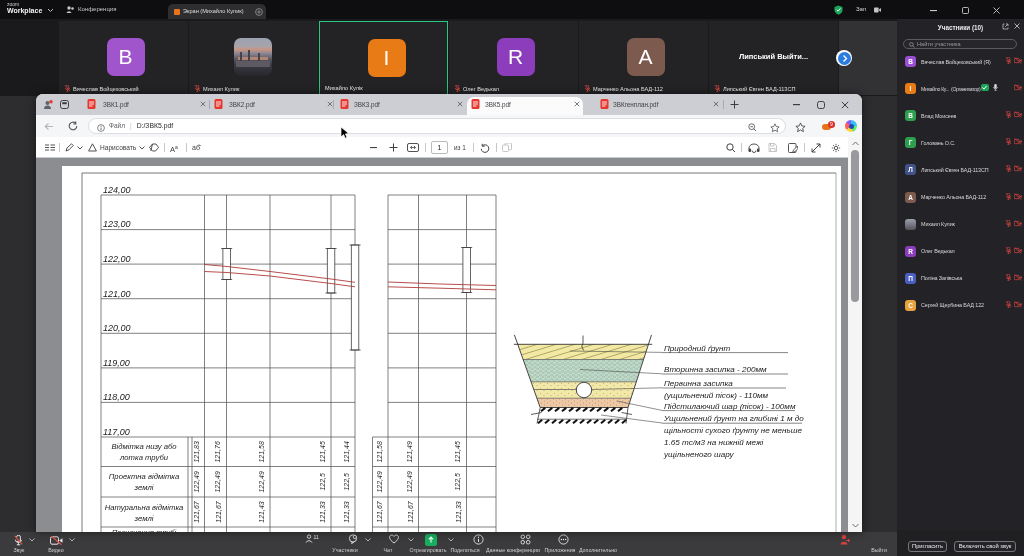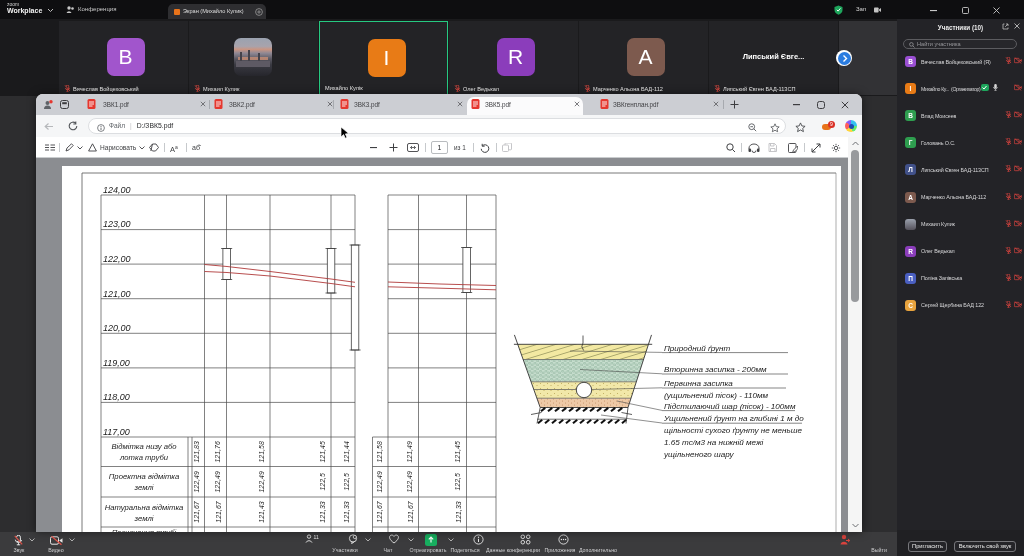--- a/index.html
+++ b/index.html
@@ -129,21 +129,21 @@
         <div class="av" style="background:#7d5a4e">A</div>
         <div class="nm">
           <svg width="7" height="7" viewBox="0 0 10 10">
             <path d="M3.2 2 A1.8 1.8 0 0 1 6.8 2 V4.5 A1.8 1.8 0 0 1 3.6 5.6 M2 4.2 A3 3 0 0 0 7.9 4.6 M5 7.4 V9 M3.4 9 H6.6" stroke="#e14a41" stroke-width="1.1" fill="none"></path>
             <path d="M1.5 0.5 L8.5 8.5" stroke="#e14a41" stroke-width="1.2"></path>
           </svg>
           <span>Марченко Альона БАД-112</span>
         </div>
       </div>
       <div class="tile" style="left:709px;">
-        <div style="position:absolute;left:0;top:31px;width:129px;text-align:center;color:#fff;font-size:7.5px;font-weight:bold">Липський Євге...</div>
+        <div style="position:absolute;left:0;top:31px;width:129px;text-align:center;color:#fff;font-size:7.5px;font-weight:bold">Липський Выйти...</div>
         <div class="nm">
           <svg width="7" height="7" viewBox="0 0 10 10">
             <path d="M3.2 2 A1.8 1.8 0 0 1 6.8 2 V4.5 A1.8 1.8 0 0 1 3.6 5.6 M2 4.2 A3 3 0 0 0 7.9 4.6 M5 7.4 V9 M3.4 9 H6.6" stroke="#e14a41" stroke-width="1.1" fill="none"></path>
             <path d="M1.5 0.5 L8.5 8.5" stroke="#e14a41" stroke-width="1.2"></path>
           </svg>
           <span>Липський Євген БАД-113СП</span>
         </div>
       </div>
       <div class="abs" style="left:839px;top:2px;width:58px;height:74px;background:#323235"></div>
       <div class="abs" style="left:836px;top:31px;width:16px;height:16px;border-radius:50%;background:#fff"></div>

